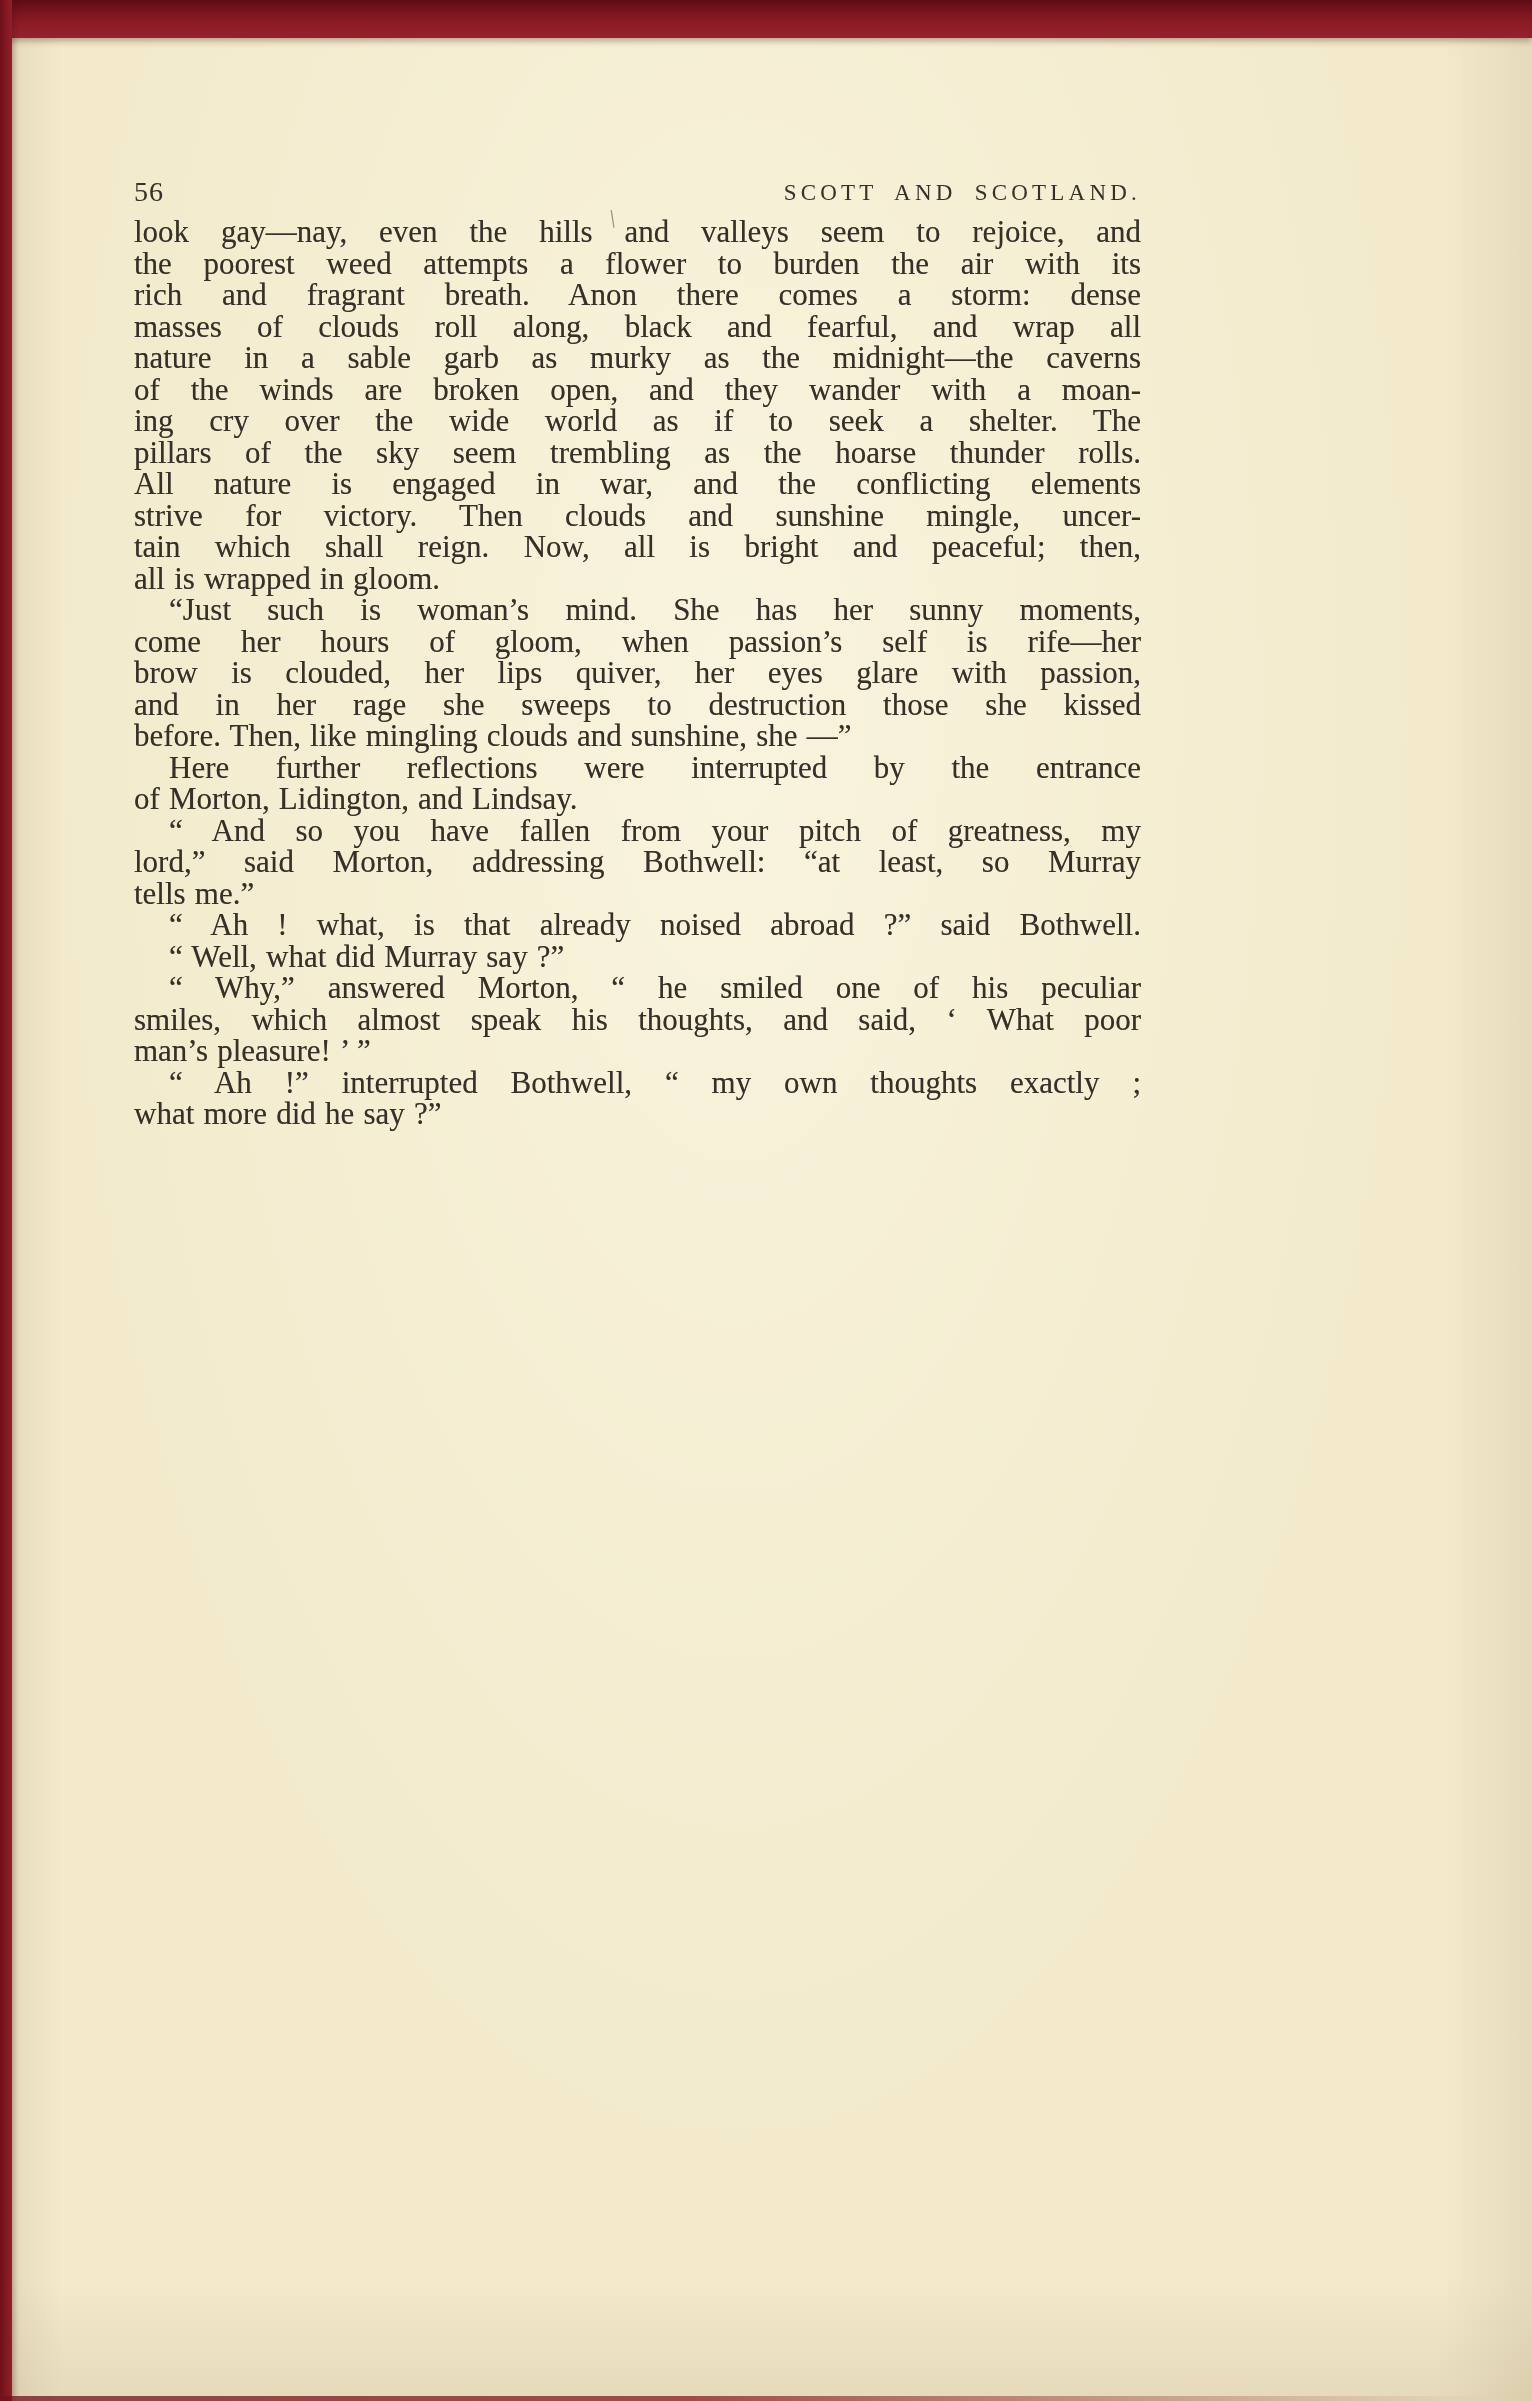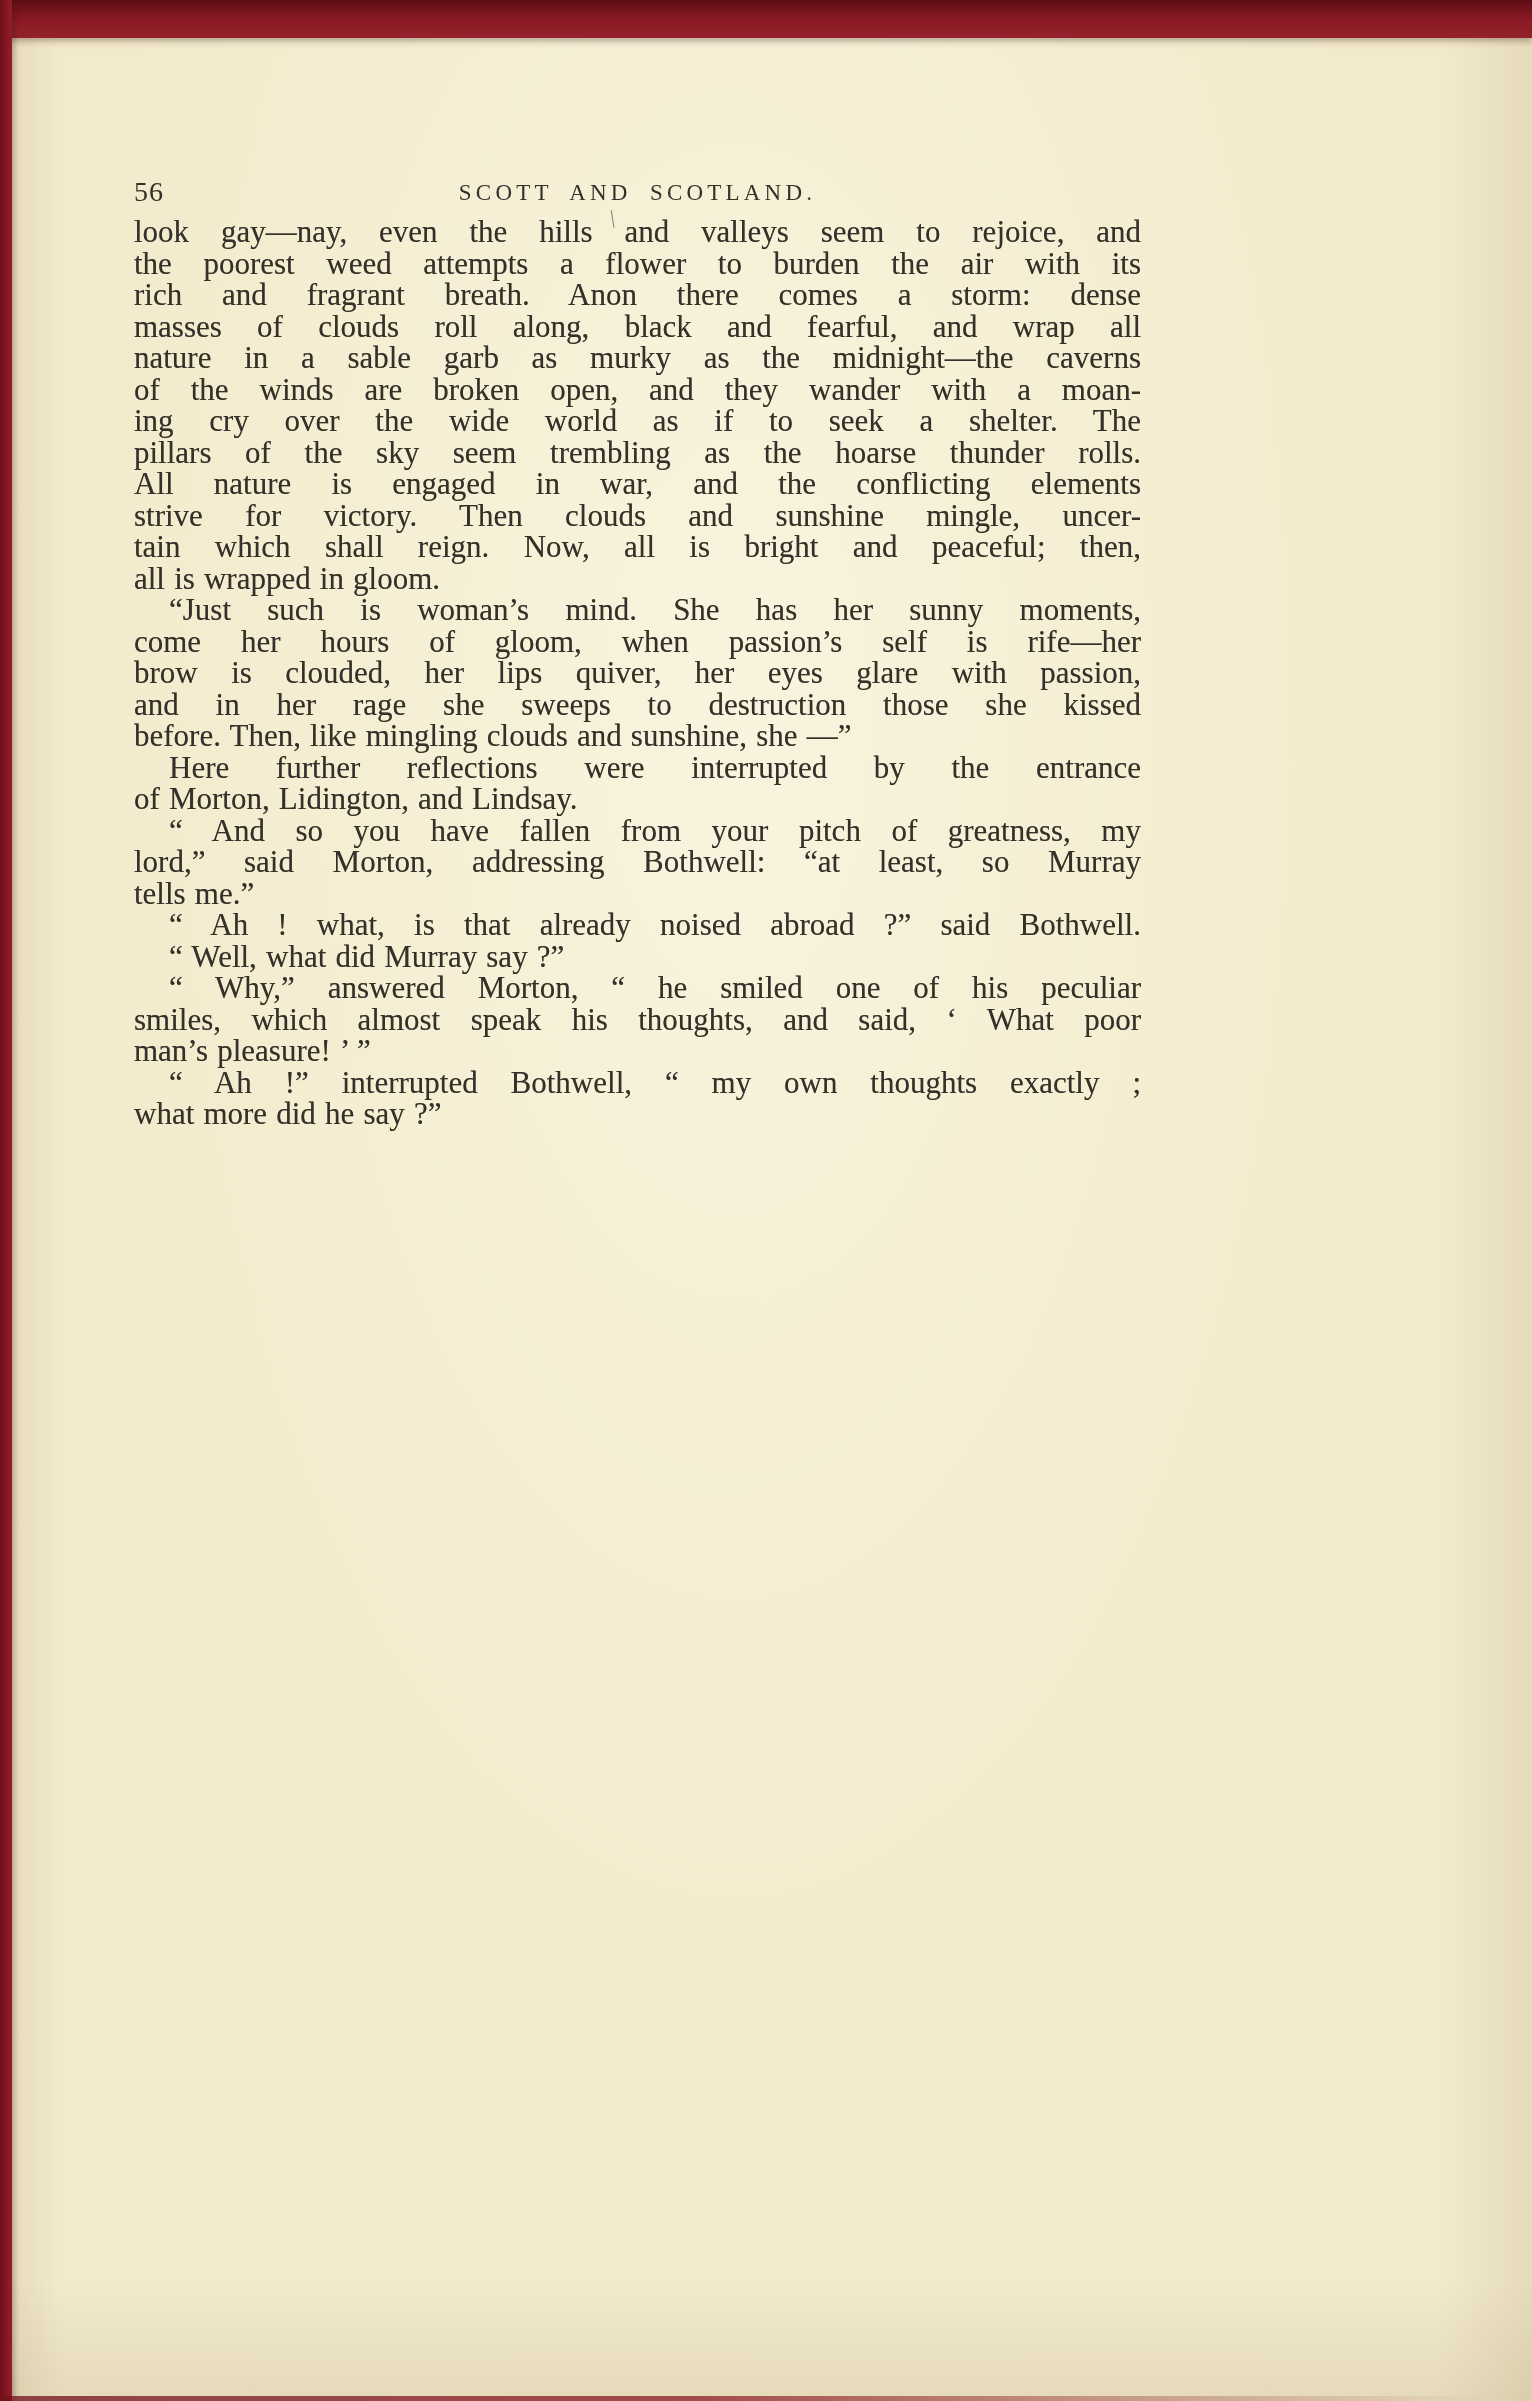--- a/index.html
+++ b/index.html
@@ -58,21 +58,21 @@
     left: 0;
     top: 0;
     font-size: 28px;
     letter-spacing: 0.9px;
   }
   .running-header {
     position: absolute;
     left: 0;
     top: 3.7px;
     width: 100%;
-    text-align: center;
+    text-align: right;
     font-size: 23px;
     letter-spacing: 4.2px;
     word-spacing: 8.3px;
   }
 
   .scan-artifact {
     position: absolute;
     left: 609px;
     top: 205px;
     font-size: 25px;

